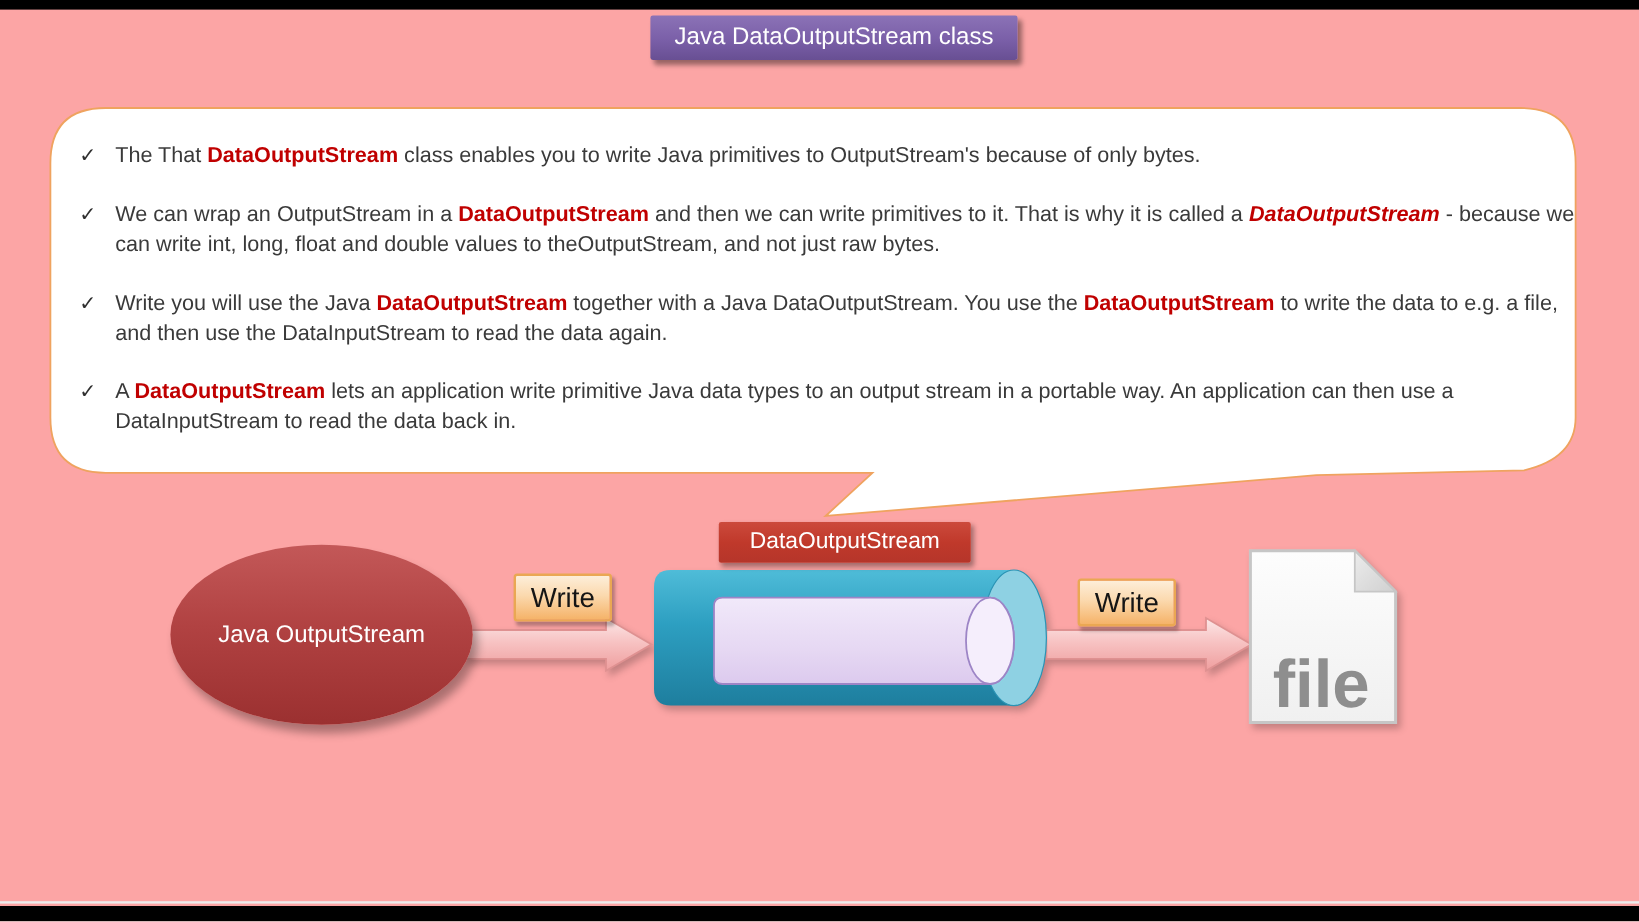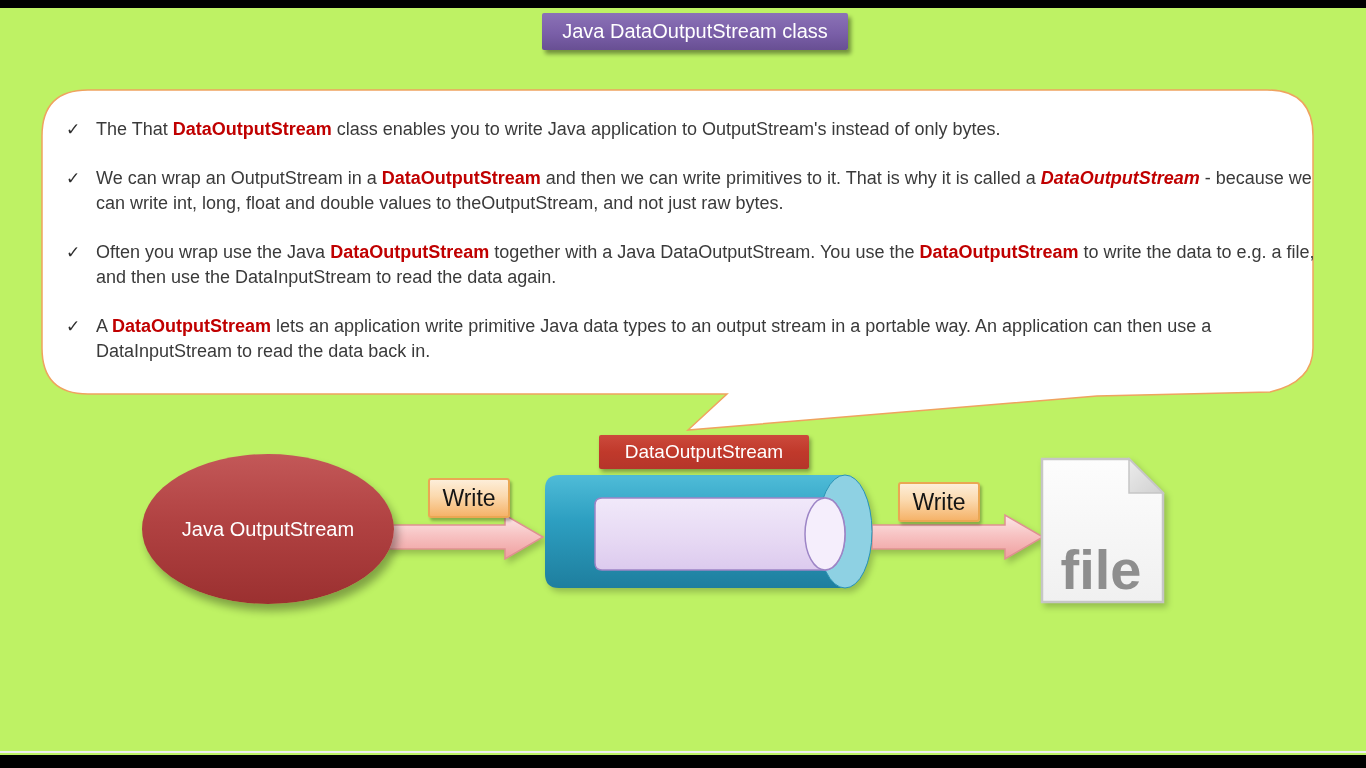--- a/index.html
+++ b/index.html
@@ -1,17 +1,17 @@
 <!DOCTYPE html>
 <html style="--title-bg: #7a5fa8; --accent-red: #c00000; --box-red: #c0392b; --cylinder-teal: #2d9fc1; --write-orange: #f5b369; --arrow-pink: #f2a9a9; --bubble-border: #efa35f; --file-gray: #8e8e8e;"><head>
 <meta charset="utf-8">
 <style>
   html,body{margin:0;padding:0;background:#ffffff;}
   .stage{
-    position:relative;width:1366px;height:768px;overflow:hidden;background:#bef264;
+    position:relative;width:1366px;height:768px;overflow:hidden;background:#fca5a5;
     font-family:"Liberation Sans",sans-serif;
     text-decoration:underline;
   }
   .bar{position:absolute;left:0;width:1366px;background:#000;}
   .bar-top{top:0;height:8px;}
   .bar-bottom{top:755px;height:13px;}
   .bar-line{position:absolute;left:0;top:751px;width:1366px;height:2px;background:#ededed;}
 
   .title-box{
     position:absolute;left:542px;top:13px;width:306px;height:37px;z-index:4;
@@ -73,29 +73,29 @@
 
   <div class="title-box">Java DataOutputStream class</div>
 
   <svg class="layer" width="1366" height="768" viewBox="0 0 1366 768">
     <path class="bubble-path" d="M 88,90 L 1267,90 Q 1313,90 1313,136 L 1313,348 Q 1313,382 1270,392 L 1097,396 L 688,430 L 727,394 L 88,394 Q 42,394 42,348 L 42,136 Q 42,90 88,90 Z"></path>
   </svg>
 
   <div class="bullets" id="bullets">
       <div class="bullet">
         <span class="check">✓</span>
-        <div class="btext"><span class="seg-normal">The That </span><span class="seg-strong">DataOutputStream</span><span class="seg-normal"> class enables you to write Java application to OutputStream's instead of only bytes.</span></div>
+        <div class="btext"><span class="seg-normal">The That </span><span class="seg-strong">DataOutputStream</span><span class="seg-normal"> class enables you to write Java primitives to OutputStream's because of only bytes.</span></div>
       </div>
       <div class="bullet">
         <span class="check">✓</span>
         <div class="btext"><span class="seg-normal">We can wrap an OutputStream in a </span><span class="seg-strong">DataOutputStream</span><span class="seg-normal"> and then we can write primitives to it. That is why it is called a </span><span class="seg-strong-italic">DataOutputStream</span><span class="seg-normal"> - because we can write int, long, float and double values to theOutputStream, and not just raw bytes.</span></div>
       </div>
       <div class="bullet">
         <span class="check">✓</span>
-        <div class="btext"><span class="seg-normal">Often you wrap use the Java </span><span class="seg-strong">DataOutputStream</span><span class="seg-normal"> together with a Java DataOutputStream. You use the </span><span class="seg-strong">DataOutputStream</span><span class="seg-normal"> to write the data to e.g. a file, and then use the DataInputStream to read the data again.</span></div>
+        <div class="btext"><span class="seg-normal">Write you will use the Java </span><span class="seg-strong">DataOutputStream</span><span class="seg-normal"> together with a Java DataOutputStream. You use the </span><span class="seg-strong">DataOutputStream</span><span class="seg-normal"> to write the data to e.g. a file, and then use the DataInputStream to read the data again.</span></div>
       </div>
       <div class="bullet">
         <span class="check">✓</span>
         <div class="btext"><span class="seg-normal">A </span><span class="seg-strong">DataOutputStream</span><span class="seg-normal"> lets an application write primitive Java data types to an output stream in a portable way. An application can then use a DataInputStream to read the data back in.</span></div>
       </div>
     </div>
 
   <svg class="layer diagram" width="1366" height="768" viewBox="0 0 1366 768">
     <defs>
       <linearGradient id="pinkGrad" x1="0" y1="0" x2="0" y2="1">

